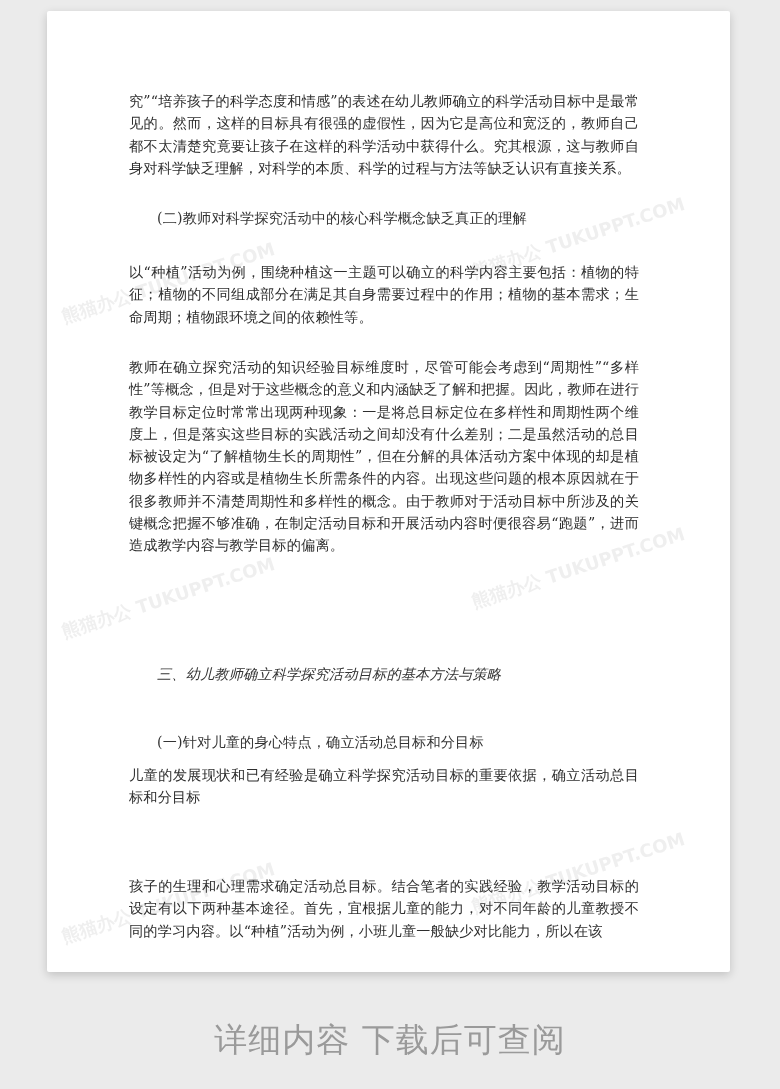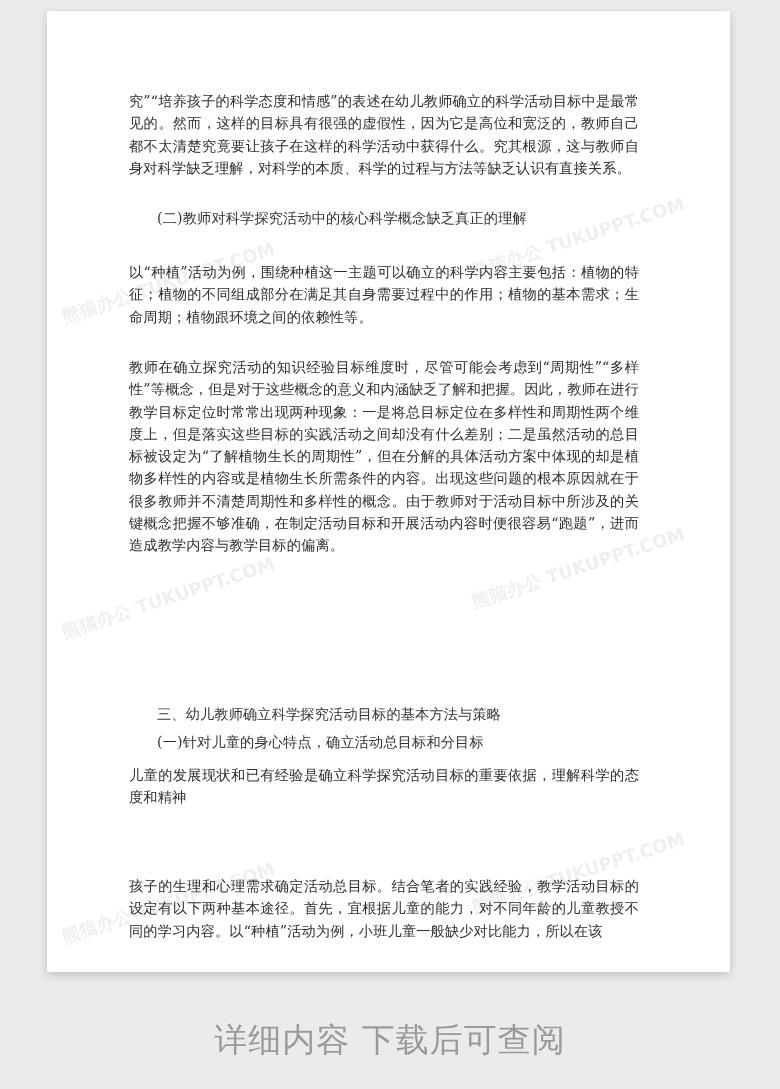--- a/index.html
+++ b/index.html
@@ -60,19 +60,19 @@
   <div class="wm" style="left:420px; top:215px;">熊猫办公 TUKUPPT.COM</div>
   <div class="wm" style="left:10px; top:575px;">熊猫办公 TUKUPPT.COM</div>
   <div class="wm" style="left:420px; top:545px;">熊猫办公 TUKUPPT.COM</div>
   <div class="wm" style="left:10px; top:880px;">熊猫办公 TUKUPPT.COM</div>
   <div class="wm" style="left:420px; top:850px;">熊猫办公 TUKUPPT.COM</div>
 
   <div class="p h" style="top:196px;">(二)教师对科学探究活动中的核心科学概念缺乏真正的理解</div>
   <div class="p" style="top:79px;">究”“培养孩子的科学态度和情感”的表述在幼儿教师确立的科学活动目标中是最常见的。然而，这样的目标具有很强的虚假性，因为它是高位和宽泛的，教师自己都不太清楚究竟要让孩子在这样的科学活动中获得什么。究其根源，这与教师自身对科学缺乏理解，对科学的本质、科学的过程与方法等缺乏认识有直接关系。</div>
   <div class="p" style="top:250px;">以“种植”活动为例，围绕种植这一主题可以确立的科学内容主要包括：植物的特征；植物的不同组成部分在满足其自身需要过程中的作用；植物的基本需求；生命周期；植物跟环境之间的依赖性等。</div>
   <div class="p" style="top:345px;">教师在确立探究活动的知识经验目标维度时，尽管可能会考虑到“周期性”“多样性”等概念，但是对于这些概念的意义和内涵缺乏了解和把握。因此，教师在进行教学目标定位时常常出现两种现象：一是将总目标定位在多样性和周期性两个维度上，但是落实这些目标的实践活动之间却没有什么差别；二是虽然活动的总目标被设定为“了解植物生长的周期性”，但在分解的具体活动方案中体现的却是植物多样性的内容或是植物生长所需条件的内容。出现这些问题的根本原因就在于很多教师并不清楚周期性和多样性的概念。由于教师对于活动目标中所涉及的关键概念把握不够准确，在制定活动目标和开展活动内容时便很容易“跑题”，进而造成教学内容与教学目标的偏离。</div>
-  <div class="p h" style="top:692px;">三、幼儿教师确立科学探究活动目标的基本方法与策略</div>
+  <div class="p h" style="top:652px;font-style:italic;">三、幼儿教师确立科学探究活动目标的基本方法与策略</div>
   <div class="p h" style="top:699px;margin-top:21px;">(一)针对儿童的身心特点，确立活动总目标和分目标</div>
-  <div class="p" style="top:753px;">儿童的发展现状和已有经验是确立科学探究活动目标的重要依据，理解科学的态度和精神</div>
+  <div class="p" style="top:753px;">儿童的发展现状和已有经验是确立科学探究活动目标的重要依据，确立活动总目标和分目标</div>
   <div class="p" style="top:828px;margin-top:36px;">孩子的生理和心理需求确定活动总目标。结合笔者的实践经验，教学活动目标的设定有以下两种基本途径。首先，宜根据儿童的能力，对不同年龄的儿童教授不同的学习内容。以“种植”活动为例，小班儿童一般缺少对比能力，所以在该</div>
 </div>
 
 <div class="footer">详细内容 下载后可查阅</div>
 
 </body></html>

